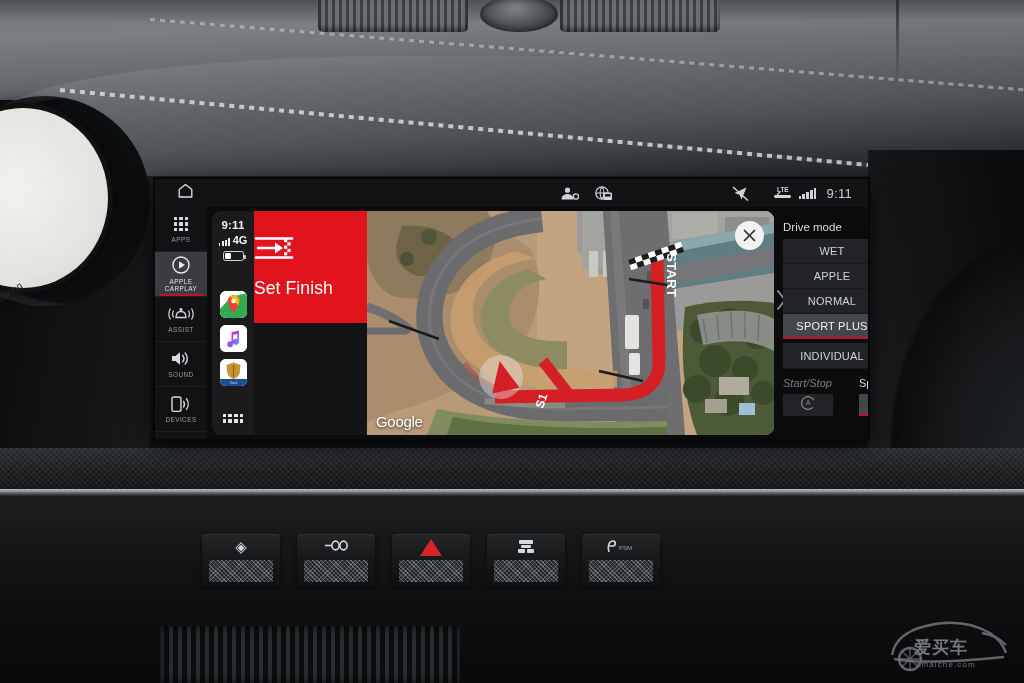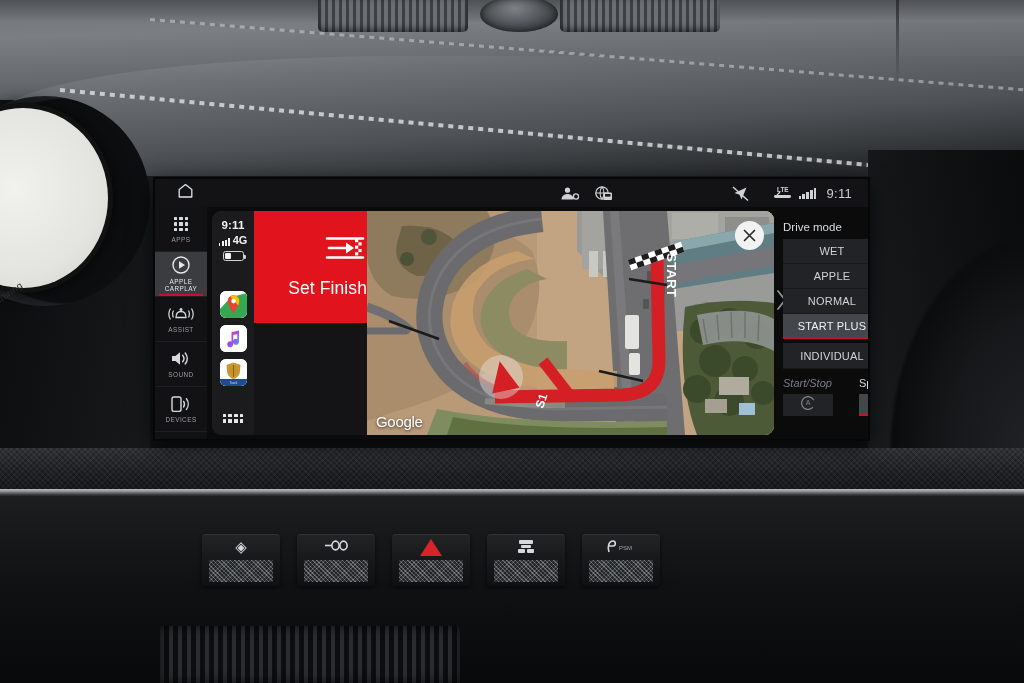--- a/index.html
+++ b/index.html
@@ -212,21 +212,21 @@
   .cp-batt::after { content:""; position:absolute; right:-3.2px; top:3px; width:1.8px; height:4px; background:#cfd2d5; border-radius:0 1px 1px 0;}
   .cp-batt i { display: block; width: 40%; height: 100%; background: #f2f2f2; border-radius: 1px; }
   .cp-apps { margin-top: 30px; display: flex; flex-direction: column; gap: 7px; }
   .cp-app { width: 27px; height: 27px; border-radius: 6px; overflow: hidden; position: relative; background: #fff; }
   .cp-grid { position: absolute; bottom: 12px; display: grid; grid-template-columns: repeat(4, 3.6px); gap: 2px; }
   .cp-grid span { width: 3.6px; height: 3.6px; background: #e8e8e8; border-radius: .5px; }
 
   .cp-actions { position: absolute; left: 42px; top: 0; width: 113px; height: 224px; }
   .cp-act {
     width: 113px; height: 112px; display: flex; flex-direction: column;
-    align-items: flex-end; justify-content: center; gap: 13px;
+    align-items: flex-start; justify-content: center; gap: 13px;
   }
   .cp-act.finish { background: #e1131d; }
   .cp-act.sector { background: #4b4e53; }
   .cp-act .txt { color: #fff; font-size: 17.5px; letter-spacing: .1px; }
 
   .cp-map { position: absolute; left: 155px; top: 0; width: 407px; height: 224px; overflow: hidden; }
   .google-wm {
     position: absolute; left: 9px; bottom: 5px; color: #fff; font-size: 15px;
     font-family: "Liberation Sans", sans-serif; letter-spacing: -.3px;
     text-shadow: 0 1px 3px rgba(0,0,0,.75);
@@ -718,21 +718,21 @@
           <div class="modebtn" style="height:25px;">
             <span>WET</span>
           </div>
           <div class="modebtn" style="height:25px;">
             <span>APPLE</span>
           </div>
           <div class="modebtn" style="height:25px;">
             <span>NORMAL</span>
           </div>
           <div class="modebtn sel" style="height:25px;">
-            <span>START PLUS</span>
+            <span>SPORT PLUS</span>
           </div>
           <div class="modebtn" style="height:26px; margin-top:4px;">
             <span>INDIVIDUAL</span>
           </div>
         </div>
       </div>
 
       <div class="grp" style="left:0; top:168px; width:56px;">
         <div class="ctrl-col-title dim" style="margin-bottom:5px; font-size:11px;">Start/Stop</div>
         <div class="sq-btn" style="width:50px; height:22px; border-radius:1px;">
@@ -747,14 +747,29 @@
 
       <div class="grp" style="left:76px; top:168px; width:70px;">
         <div class="ctrl-col-title" style="margin-bottom:5px; font-size:11px;">Spoiler</div>
         <div class="sq-btn sel" style="width:58px; height:22px; border-radius:1px;">
           
         </div>
       </div>
     </div>
   </div>
 
+  <div class="watermark">
+    <svg width="126" height="64" viewBox="0 0 126 64">
+      <g fill="none" stroke="#c6c9cd" stroke-width="2.4" opacity=".85">
+        <path d="M6 44 Q10 22 40 15 Q76 6 104 22 Q116 30 120 42"></path>
+        <path d="M8 48 Q40 54 118 46"></path>
+        <path d="M96 22 Q110 24 120 34"></path>
+      </g>
+      <circle cx="24" cy="48" r="11" fill="none" stroke="#c6c9cd" stroke-width="2.4" opacity=".85"></circle>
+      <g stroke="#c6c9cd" stroke-width="1.4" opacity=".7">
+        <path d="M24 37 L24 59M13 48 L35 48M16.2 40.2 L31.8 55.8M31.8 40.2 L16.2 55.8"></path>
+      </g>
+    </svg>
+    <div class="wm-cn">爱买车</div>
+    <div class="wm-url">amaiche.com</div>
+  </div>
 
 </div>
 
 </body></html>

